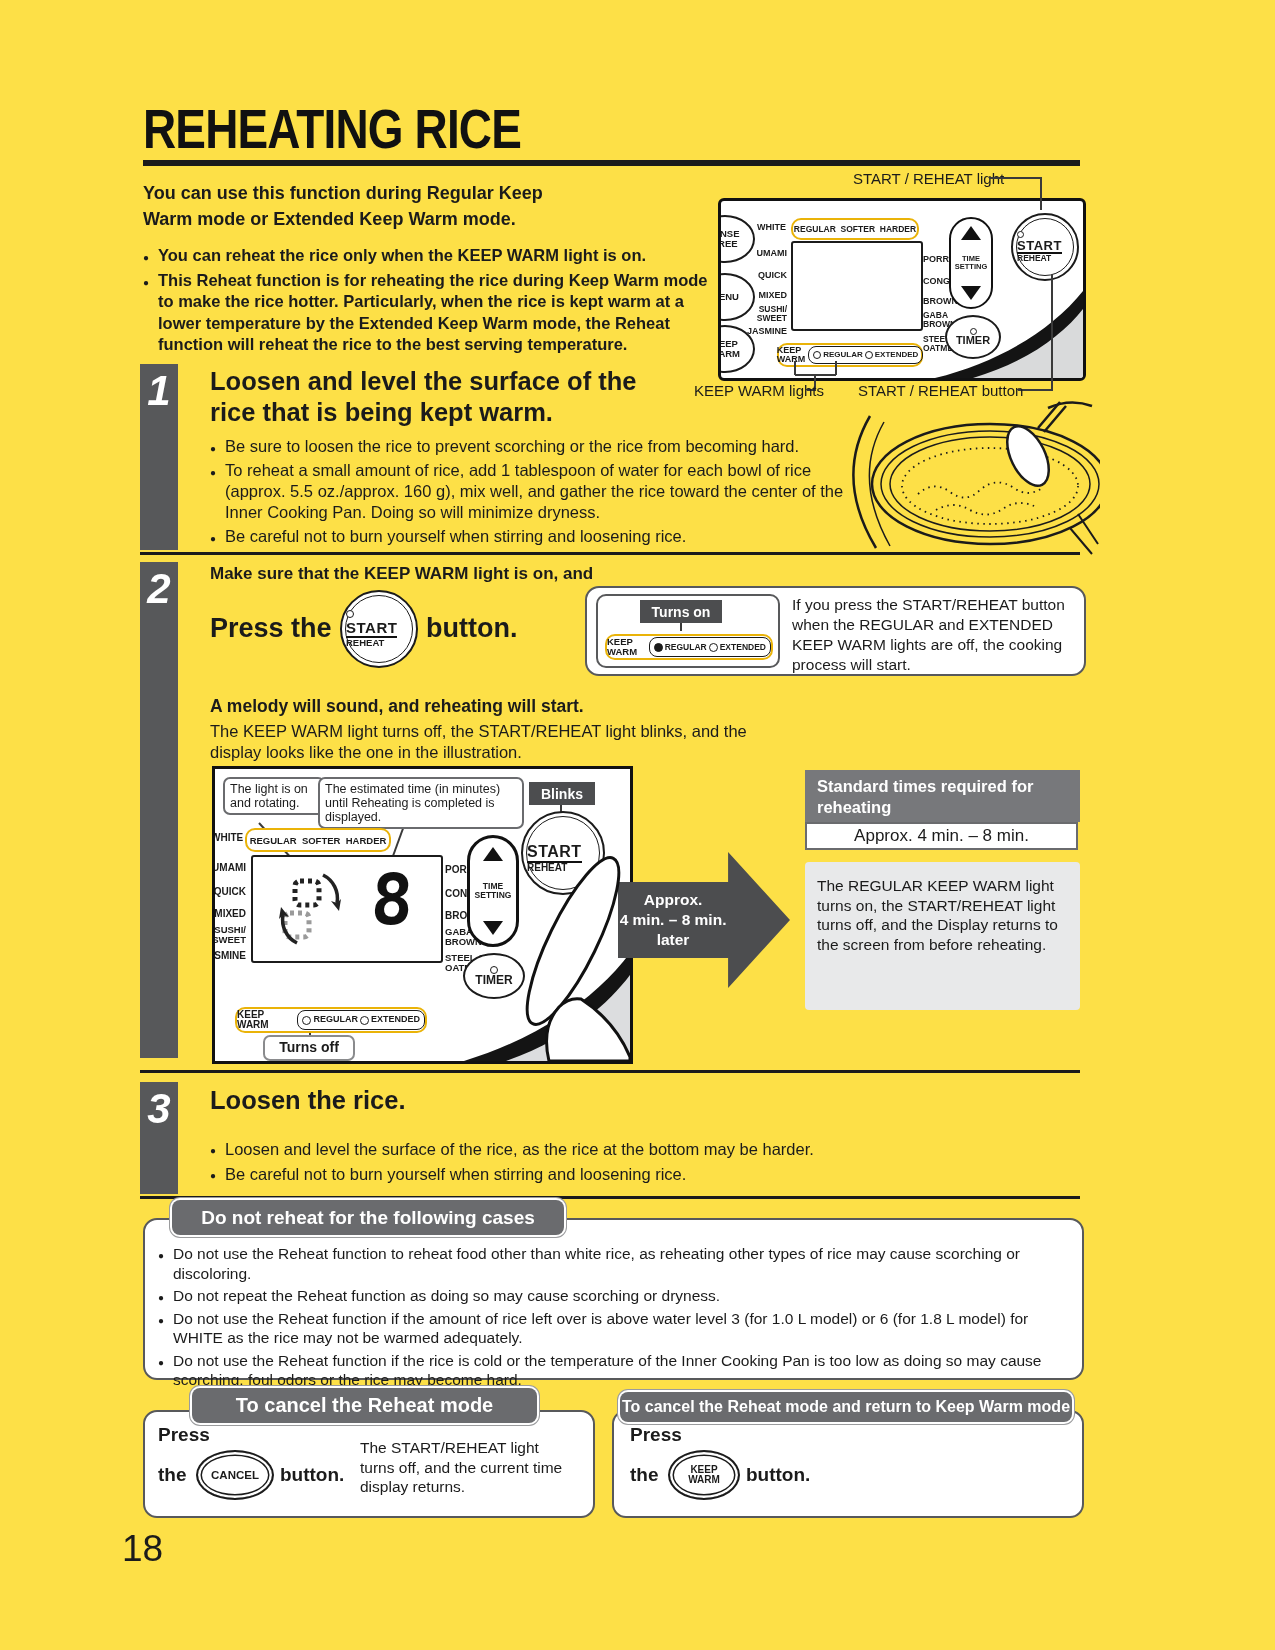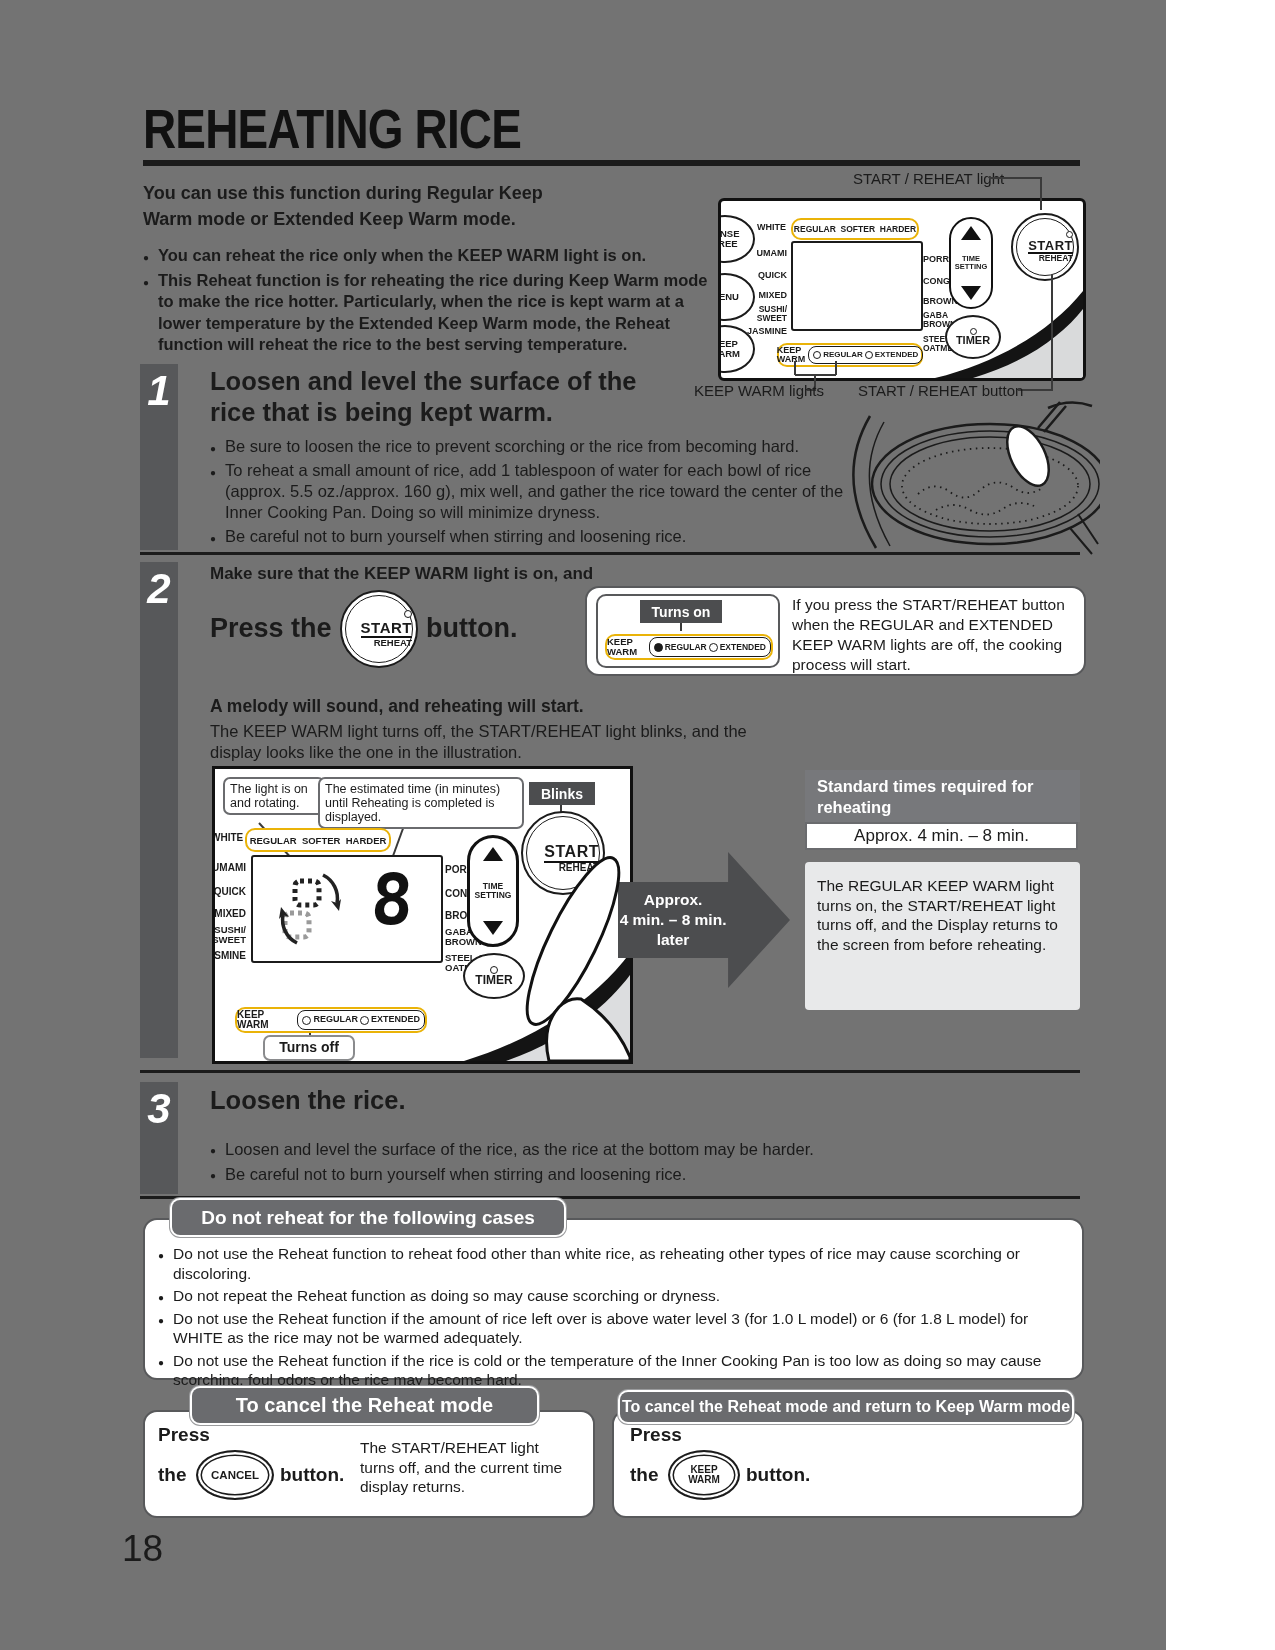--- a/index.html
+++ b/index.html
@@ -1,16 +1,16 @@
 <!DOCTYPE html>
 <html><head>
 <meta charset="utf-8">
 <style>
   html,body{margin:0;padding:0;background:#fff;}
-  .page{position:relative;width:1166px;height:1650px;background:#737373;overflow:hidden;
+  .page{position:relative;width:1275px;height:1650px;background:#fde047;overflow:hidden;
         font-family:"Liberation Sans",sans-serif;color:#1b1b1b;}
   .abs{position:absolute;}
   .b{font-weight:bold;}
   .prel{white-space:pre-line;}
   
   .title{font-size:56px;font-weight:bold;letter-spacing:-1px;transform:scaleX(.82);transform-origin:left top;color:#111;}
   .rule{background:#1b1b1b;}
   
   ul.bul{list-style:none;margin:0;padding:0;}
   ul.bul li{position:relative;padding-left:15px;margin:0 0 3px 0;}
@@ -27,21 +27,21 @@
   .dot{width:7px;height:7px;border:1.4px solid #1b1b1b;border-radius:50%;display:inline-block;background:#fff;flex:none;}
   .dot.filled{background:#1b1b1b;}
   .sbtn{border:2.5px solid #1b1b1b;border-radius:50%;background:#fff;display:flex;align-items:center;justify-content:center;
         text-align:center;font-weight:bold;line-height:1.05;}
   .ovalbtn{border:2.5px solid #1b1b1b;border-radius:50%;background:#fff;display:flex;flex-direction:column;align-items:center;justify-content:center;}
   .ldot{width:7px;height:7px;border:1.5px solid #1b1b1b;border-radius:50%;background:#fff;}
   .tri-up{width:0;height:0;border-left:10px solid transparent;border-right:10px solid transparent;border-bottom:14px solid #111;}
   .tri-dn{width:0;height:0;border-left:10px solid transparent;border-right:10px solid transparent;border-top:14px solid #111;}
   .ringbtn{border:2.5px solid #1b1b1b;border-radius:50%;background:#fff;}
   .ringbtn .inner{position:absolute;inset:3px;border:1.6px solid #1b1b1b;border-radius:50%;display:flex;flex-direction:column;
-                  align-items:flex-end;justify-content:center;background:#fff;}
+                  align-items:flex-start;justify-content:center;background:#fff;}
   .start-word{font-weight:bold;border-bottom:2.5px solid #111;line-height:1.05;letter-spacing:.5px;}
   .badge{background:#4c4d4f;color:#fff;font-weight:bold;display:flex;align-items:center;justify-content:center;}
   .callout{border:2px solid #6a6b6e;border-radius:7px;background:#fff;line-height:1.12;padding:3px 5px;}
   .outline-box{border:2.5px solid #58595b;border-radius:14px;background:#fff;}
   .pillhdr{background:#6a6b6e;color:#fff;font-weight:bold;border-radius:8px;display:flex;align-items:center;justify-content:center;
            box-shadow:0 0 0 2px #fff, 0 0 0 3px #9a9b9d;}
   .grayhdr{background:#77787b;color:#fff;font-weight:bold;}
   .graybox{background:#e8e9ea;border-radius:4px;}
   .arrow{background:#4c4d4f;color:#fff;font-weight:bold;display:flex;align-items:center;
          clip-path:polygon(0 22%,64% 22%,64% 0,100% 50%,64% 100%,64% 78%,0 78%);}

